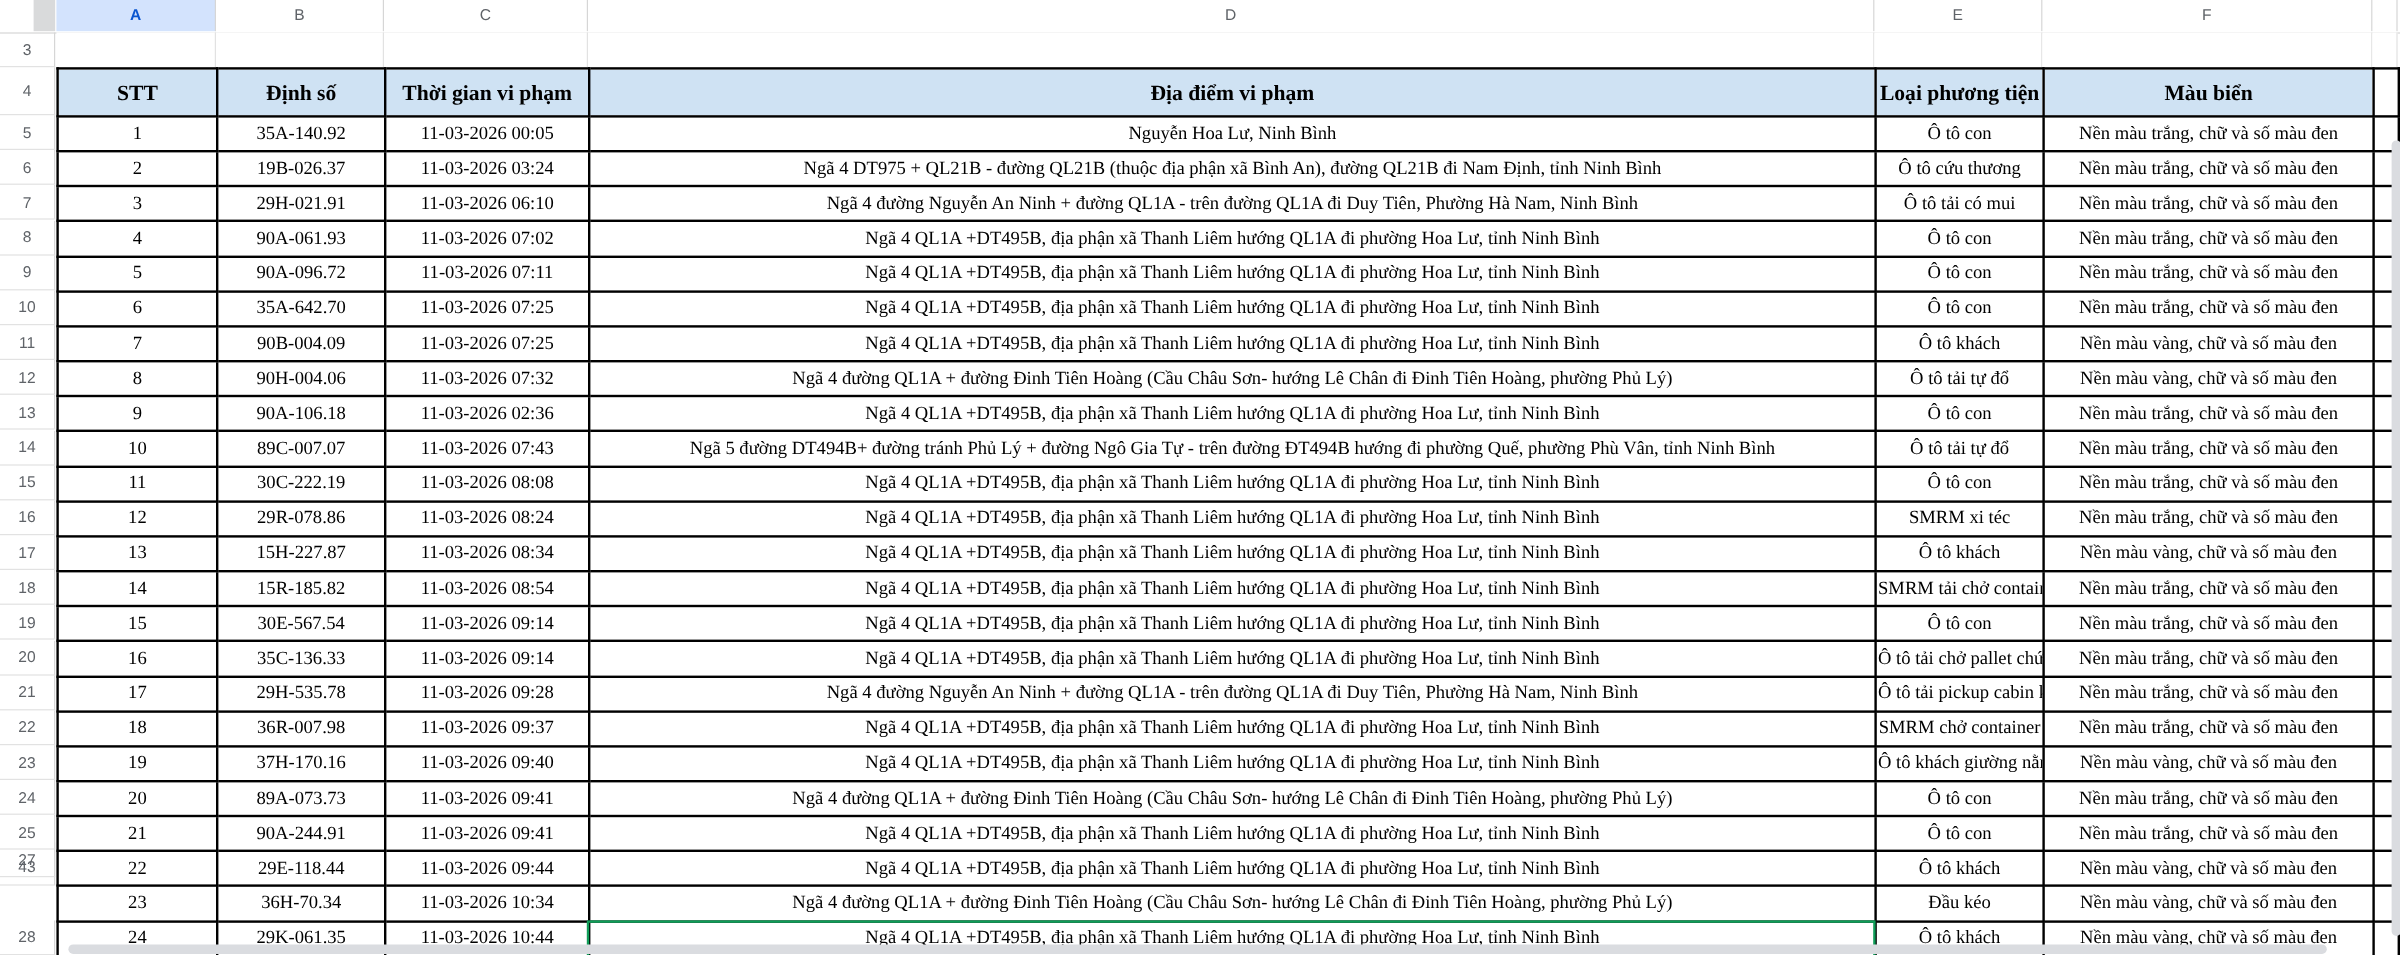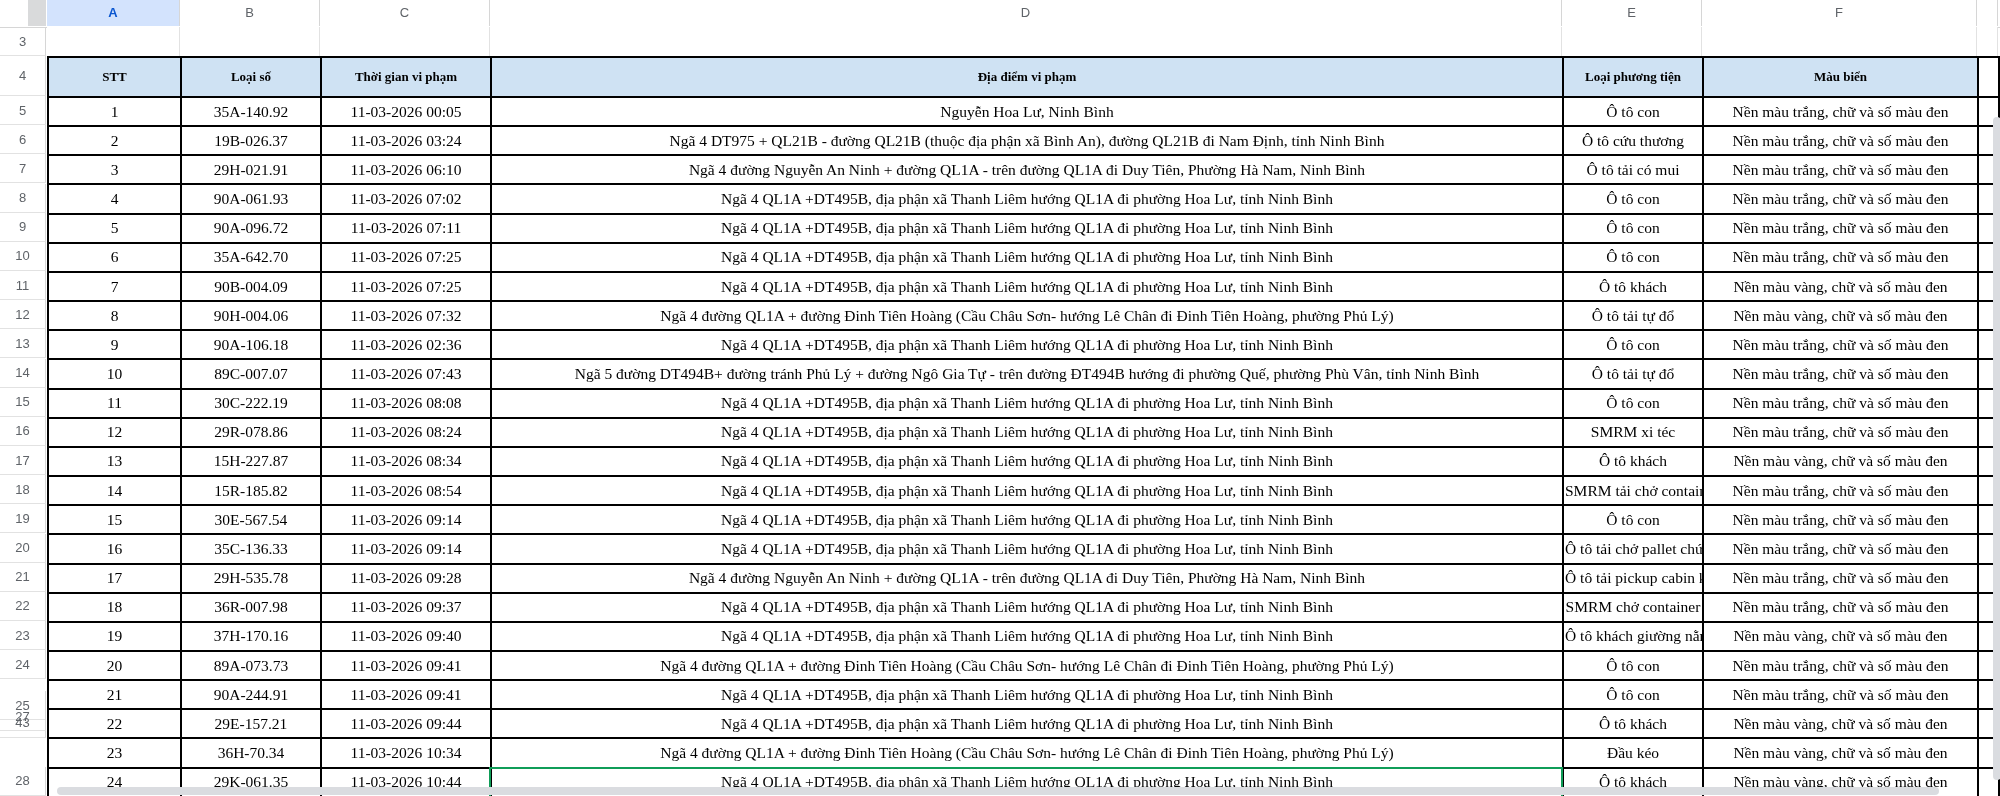--- a/index.html
+++ b/index.html
@@ -14,21 +14,21 @@
   
   .gutcell{position:absolute;left:0;width:46px;text-align:center;font-size:13px;color:#5f6368;
            border-right:1px solid #d6d6d6;border-bottom:1px solid #e2e2e2;box-sizing:border-box;
            display:flex;align-items:center;justify-content:center;}
   
   .r3cell{position:absolute;border-right:1px solid #e2e2e2;box-sizing:border-box;background:#fff;}
   
   #tbl{position:absolute;left:47px;top:56px;border-collapse:collapse;table-layout:fixed;}
   #tbl th,#tbl td{border:2px solid #000;padding:0 1px;text-align:center;vertical-align:middle;
       white-space:nowrap;overflow:hidden;font-family:"Liberation Serif",serif;box-sizing:border-box;}
-  #tbl th{background:#cfe2f3;font-size:13px;font-weight:bold;color:#000;}
+  #tbl th{background:#cfe2f3;font-size:18px;font-weight:bold;color:#000;}
   #tbl th.sliver,#tbl td.sliver{background:#fff;}
   #tbl td{font-size:15.5px;color:#000;background:#fff;}
   
   #selbox{position:absolute;border:2px solid #0f9d58;box-sizing:border-box;pointer-events:none;}
   
   #hthumb{position:absolute;background:#dadce0;border-radius:4px;}
   #vthumb{position:absolute;background:#dadce0;border-radius:4px;}
 </style>
 </head>
 <body>
@@ -60,21 +60,21 @@
       <div class="gutcell" style="top: 387.667px; height: 29.1667px;">15</div>
       <div class="gutcell" style="top: 416.833px; height: 29.1667px;">16</div>
       <div class="gutcell" style="top: 446px; height: 29.1667px;">17</div>
       <div class="gutcell" style="top: 475.167px; height: 29.1667px;">18</div>
       <div class="gutcell" style="top: 504.333px; height: 29.1667px;">19</div>
       <div class="gutcell" style="top: 533.5px; height: 29.1667px;">20</div>
       <div class="gutcell" style="top: 562.667px; height: 29.1667px;">21</div>
       <div class="gutcell" style="top: 591.833px; height: 29.1667px;">22</div>
       <div class="gutcell" style="top: 621px; height: 29.1667px;">23</div>
       <div class="gutcell" style="top: 650.167px; height: 29.1667px;">24</div>
-      <div class="gutcell" style="top: 679.333px; height: 29.1667px; margin-top: 12px;">25</div>
+      <div class="gutcell" style="top: 679.333px; height: 29.1667px;">25</div>
       <div class="gutcell" style="top: 708.5px; height: 29.1667px;">43</div>
       <div class="gutcell" style="top: 702px; height: 29.1667px;">27</div>
       <div class="gutcell" style="top: 766.833px; height: 29.1667px;">28</div>
     </div>
   <div id="row3">
       <div class="r3cell" style="left: 47px; top: 27px; width: 133px; height: 29px;"></div>
       <div class="r3cell" style="left: 180px; top: 27px; width: 140px; height: 29px;"></div>
       <div class="r3cell" style="left: 320px; top: 27px; width: 170px; height: 29px;"></div>
       <div class="r3cell" style="left: 490px; top: 27px; width: 1072px; height: 29px;"></div>
       <div class="r3cell" style="left: 1562px; top: 27px; width: 140px; height: 29px;"></div>
@@ -87,21 +87,21 @@
         <col style="width: 140px;">
         <col style="width: 170px;">
         <col style="width: 1072px;">
         <col style="width: 140px;">
         <col style="width: 275px;">
         <col style="width: 21px;">
       </colgroup>
     <thead id="thead">
         <tr style="height: 40px;">
           <th>STT</th>
-          <th>Loại số</th>
+          <th>Định số</th>
           <th>Thời gian vi phạm</th>
           <th>Địa điểm vi phạm</th>
           <th>Loại phương tiện</th>
           <th>Màu biển</th>
           <th class="sliver"></th>
         </tr>
       </thead>
     <tbody id="tbody">
         <tr style="height: 29.1667px;">
           <td>1</td>
@@ -287,21 +287,21 @@
           <td>21</td>
           <td>90A-244.91</td>
           <td>11-03-2026 09:41</td>
           <td>Ngã 4 QL1A +DT495B, địa phận xã Thanh Liêm hướng QL1A đi phường Hoa Lư, tỉnh Ninh Bình</td>
           <td>Ô tô con</td>
           <td>Nền màu trắng, chữ và số màu đen</td>
           <td class="sliver"></td>
         </tr>
         <tr style="height: 29.1667px;">
           <td>22</td>
-          <td>29E-157.21</td>
+          <td>29E-118.44</td>
           <td>11-03-2026 09:44</td>
           <td>Ngã 4 QL1A +DT495B, địa phận xã Thanh Liêm hướng QL1A đi phường Hoa Lư, tỉnh Ninh Bình</td>
           <td>Ô tô khách</td>
           <td>Nền màu vàng, chữ và số màu đen</td>
           <td class="sliver"></td>
         </tr>
         <tr style="height: 29.1667px;">
           <td>23</td>
           <td>36H-70.34</td>
           <td>11-03-2026 10:34</td>

